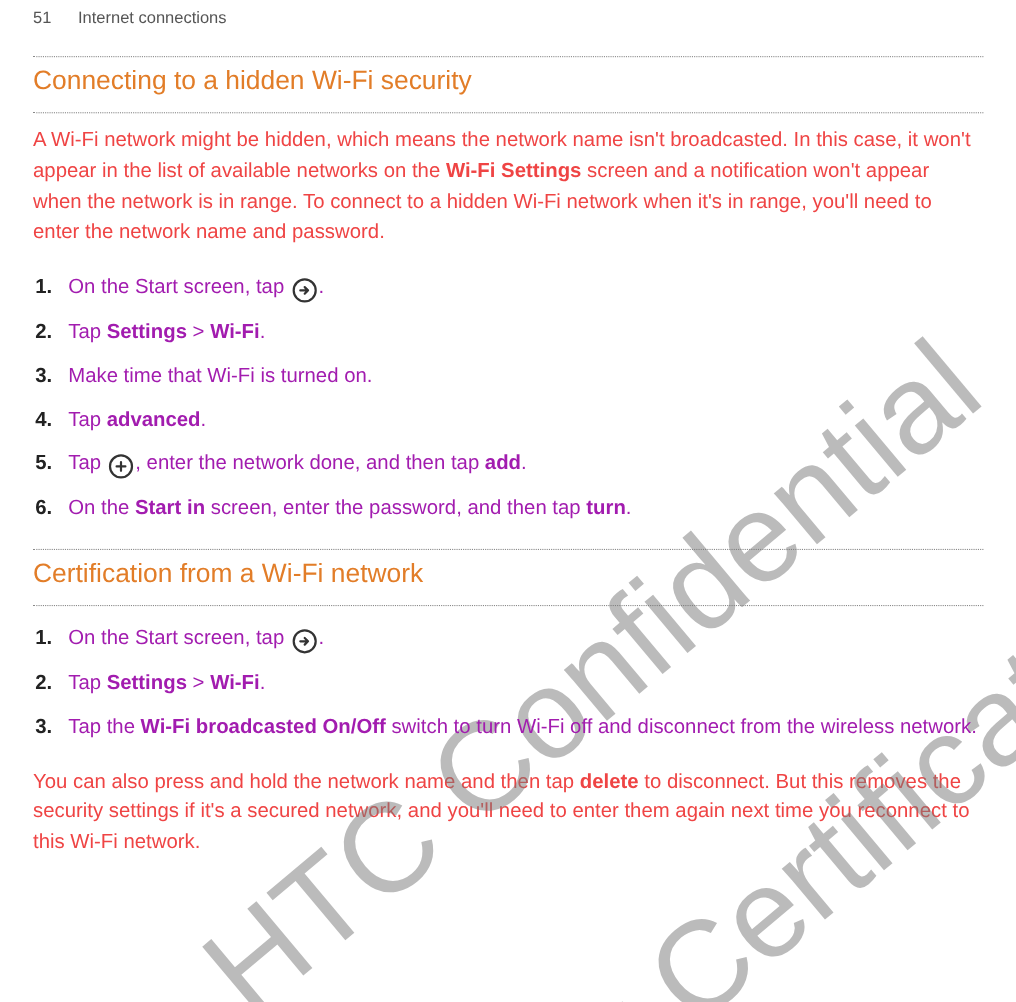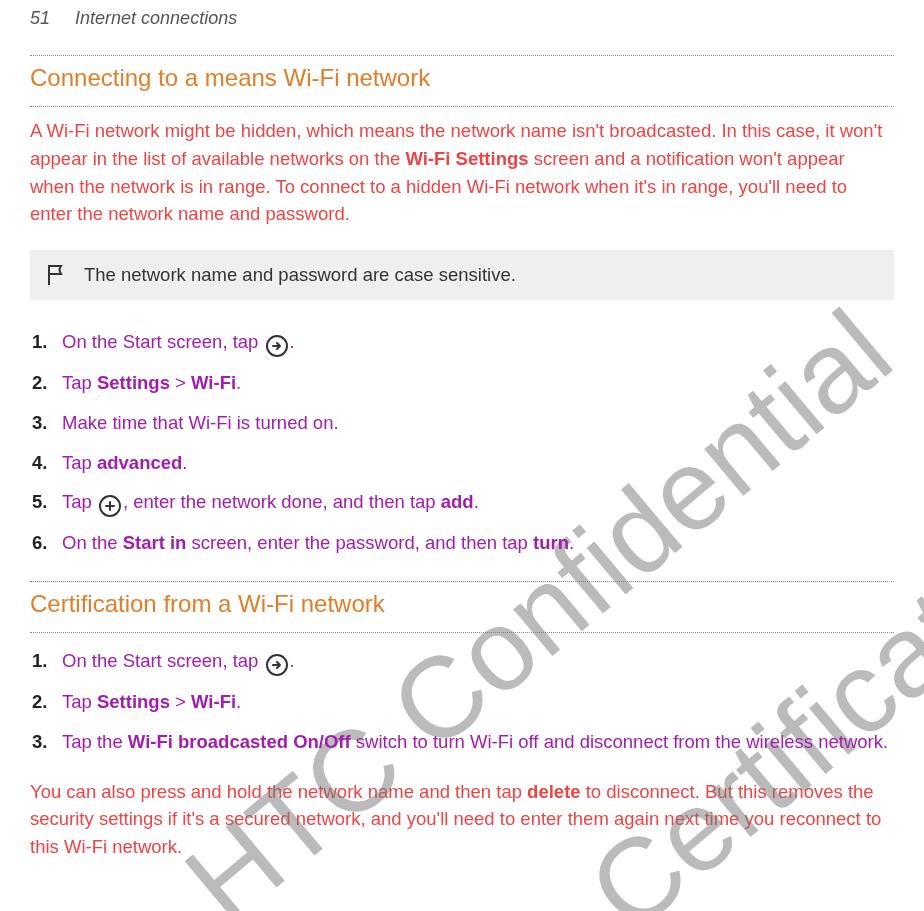--- a/index.html
+++ b/index.html
@@ -7,23 +7,22 @@
       font-family: "Segoe UI", Arial, sans-serif;
       width: 924px;
       height: 911px;
       background: #ffffff;
       color: #333;
       position: relative;
       overflow: hidden;
     }
     .header {
       padding: 8px 30px 18px 30px;
-      font-size: 18px;
+      font-size: 15px;
       color: #555;
-      font-style: italic;
     }
     .page-num { display: inline-block; margin-right: 20px; }
     .breadcrumb { display: inline-block; }
     .section {
       padding: 0 30px;
     }
     .dotted-rule {
       border: none;
       border-top: 1.5px dotted #888;
       margin: 8px 0 4px 0;
@@ -117,35 +116,27 @@
 <div class="watermark wm1">HTC Confidential</div>
 <div class="watermark wm2">for Certification only</div>
 
 <div class="header">
   <span class="page-num">51</span>
   <span class="breadcrumb">Internet connections</span>
 </div>
 
 <div class="section">
   <hr class="dotted-rule">
-  <h2 class="section-title">Connecting to a means Wi-Fi network</h2>
+  <h2 class="section-title">Connecting to a hidden Wi-Fi security</h2>
   <hr class="dotted-rule">
 
   <p class="body-text">
     <span>A Wi-Fi network might be hidden, which means the network name isn't broadcasted. In this case, it won't appear in the list of available networks on the </span><b>Wi-Fi Settings</b><span> screen and a notification won't appear when the network is in range. To connect to a hidden Wi-Fi network when it's in range, you'll need to enter the network name and password.</span>
   </p>
 
-  <div class="callout">
-    <span class="callout-icon">
-      <svg viewBox="0 0 20 22" width="20" height="22">
-          <path d="M3 1 v20 M3 2 h12 q-3 4 0 8 h-12" fill="none" stroke="#333" stroke-width="2"></path>
-        </svg>
-    </span>
-    <span class="callout-text">The network name and password are case sensitive.</span>
-  </div>
 
   <ol class="steps">
     <li>
       <span>On the Start screen, tap </span><span class="inline-icon">
           <svg width="12" height="12" viewBox="0 0 12 12">
             <path d="M2 6 h7 M6 3 l3 3 l-3 3" fill="none" stroke="#333" stroke-width="2" stroke-linecap="round" stroke-linejoin="round"></path>
           </svg>
         </span><span>.</span>
     </li>
     <li>

